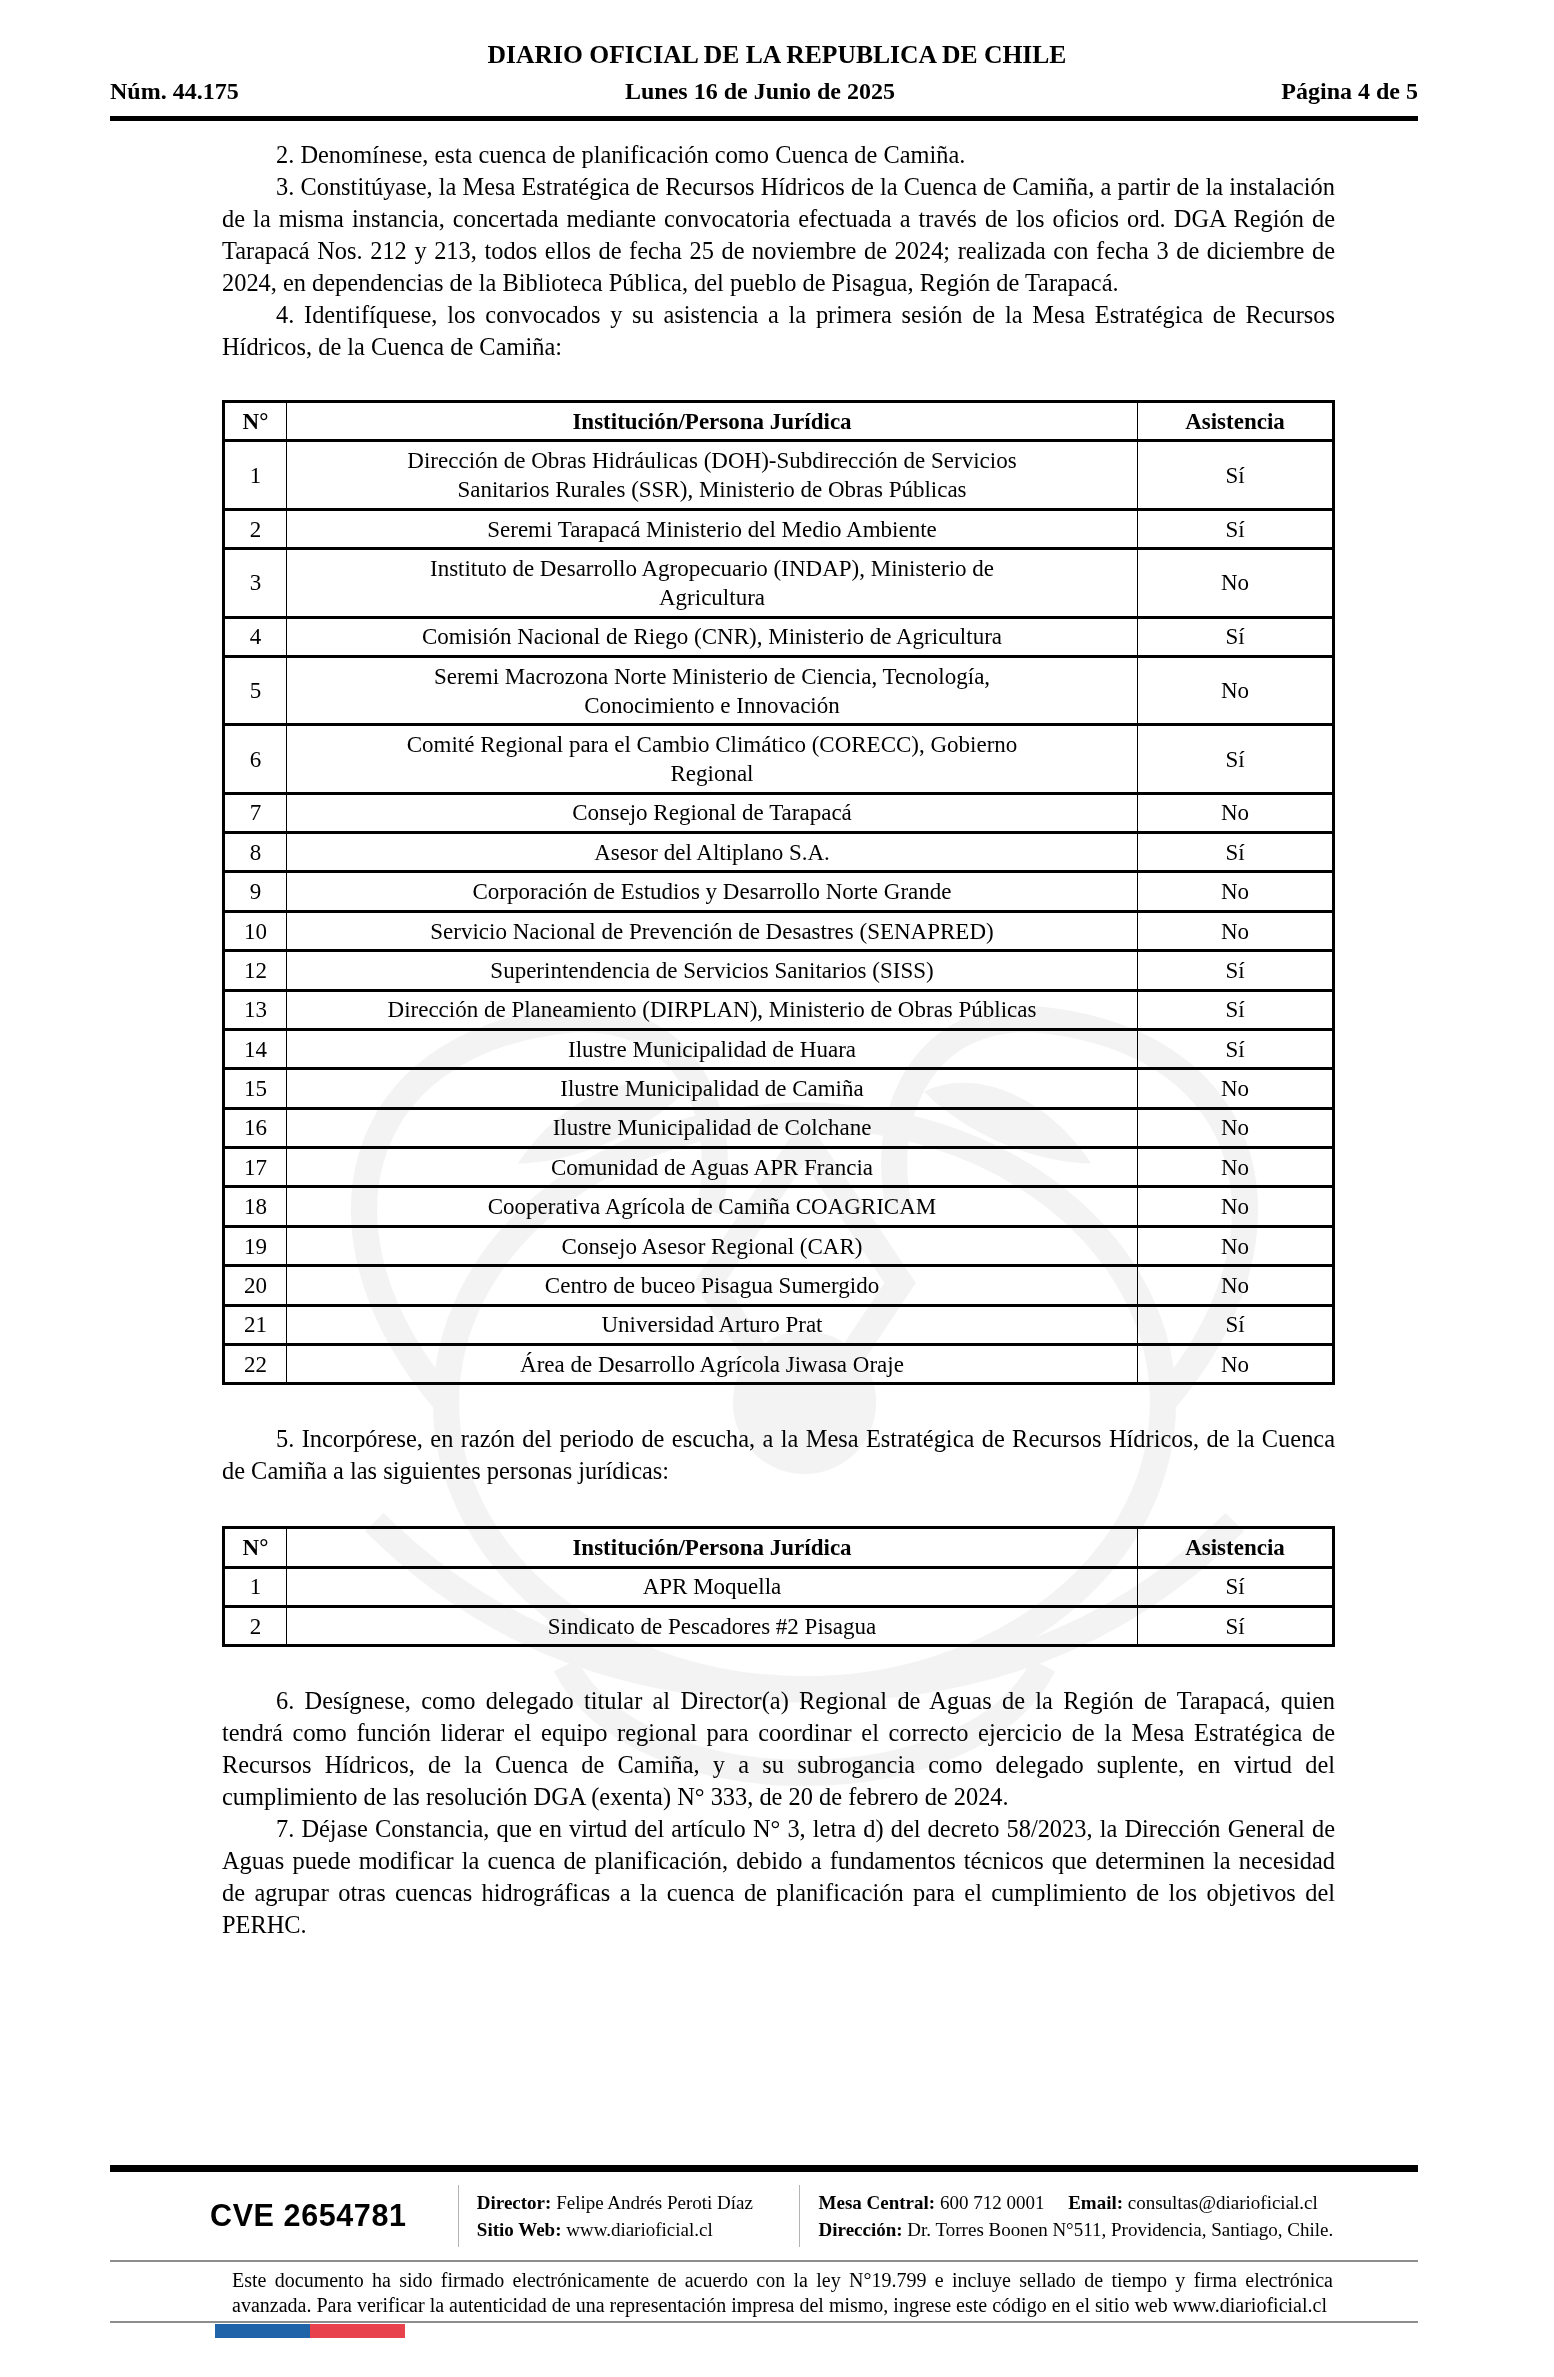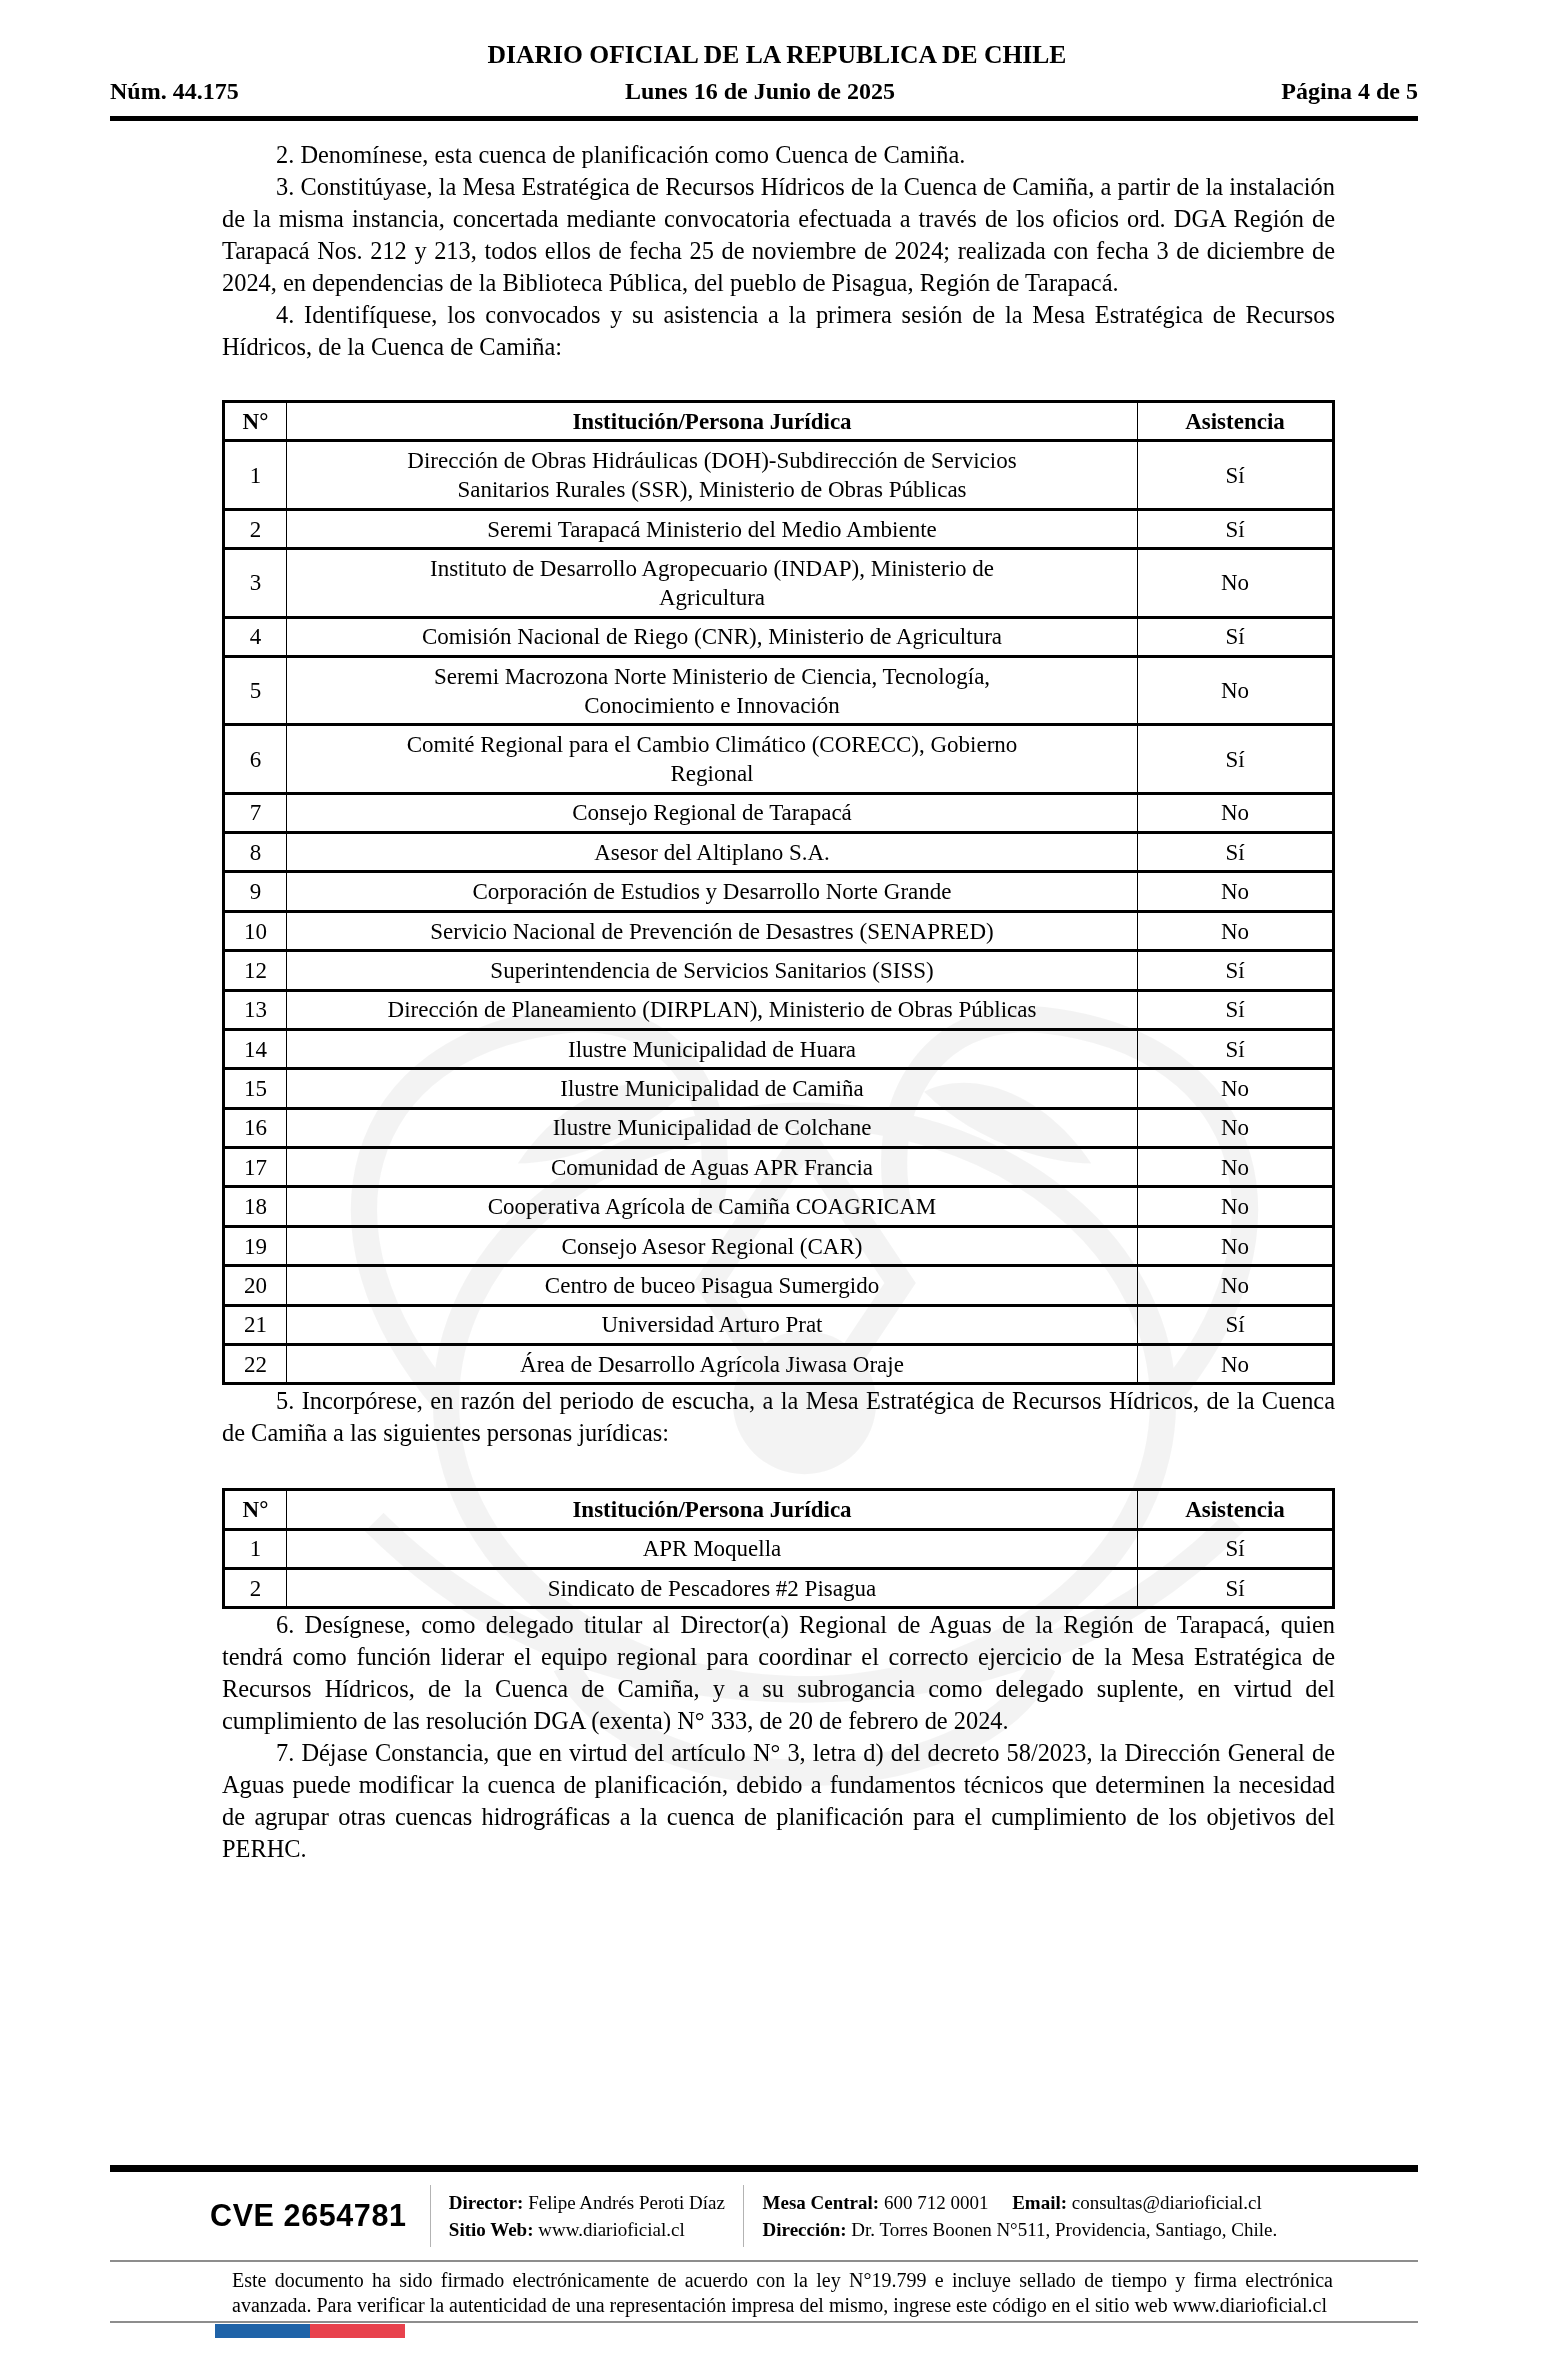--- a/index.html
+++ b/index.html
@@ -10,33 +10,33 @@
              opacity:0.05;pointer-events:none;}
   
   .masthead{padding-top:39px;text-align:center;font-weight:bold;font-size:25.6px;line-height:32px;}
   .subrow{display:flex;justify-content:space-between;align-items:baseline;
           margin:6.1px 136px 0 110px;font-weight:bold;font-size:24px;line-height:29px;}
   .subrow .mid{flex:1;text-align:center;}
   .rule{height:4.9px;background:#000;margin:9.8px 136px 0 110px;}
   
   .bodyblock{margin:18.3px 219px 0 222px;font-size:24.4px;line-height:32px;text-align:justify;}
   .para{margin:0;text-indent:54px;}
-  .mt{}
+  .mt{margin-top:38px;}
   table.tbl{width:100%;margin-top:37px;border-collapse:collapse;border:3px solid #000;
             font-size:23px;line-height:29px;}
   table.tbl th,table.tbl td{border-left:1.8px solid #000;border-right:1.8px solid #000;
             border-top:3.7px solid #000;border-bottom:3.7px solid #000;
             text-align:center;vertical-align:middle;padding:3.7px 9.8px;}
   table.tbl th{font-weight:bold;}
   td.institution{white-space:pre-line;}
   col.c-num{width:63px;} col.c-att{width:196px;}
   
   .f-rule{position:absolute;left:110px;right:136px;top:2165px;height:6.7px;background:#000;}
   .f-row{position:absolute;left:210px;top:2185px;display:flex;align-items:stretch;
-         font-size:19px;line-height:27.4px;}
+         font-size:19px;line-height:27.4px;gap:28px;}
   .f-cve{font-family:"Liberation Sans",sans-serif;font-weight:bold;font-size:30.5px;
          display:flex;align-items:center;padding-right:23px;letter-spacing:0.6px;}
   .f-col{border-left:1.8px solid #b3b3b3;padding:3.7px 18.3px;}
   .f-col .pair2{margin-left:19px;}
   .f-grule1{position:absolute;left:110px;right:136px;top:2260px;height:2.4px;background:#8d8d8d;}
   .legal{position:absolute;left:232px;right:221px;top:2268px;font-size:20px;line-height:25px;
          text-align:justify;}
   .f-grule2{position:absolute;left:110px;right:136px;top:2321px;height:2.4px;background:#8d8d8d;}
   .flag{position:absolute;left:215px;top:2324px;width:190px;height:14px;display:flex;}
   .flag .b{flex:1;background:var(--flag-blue,#1f63a8);}

